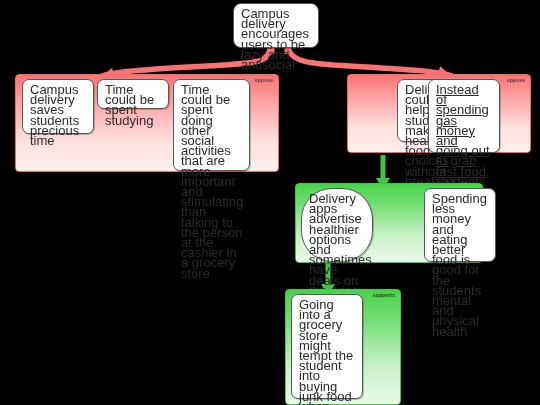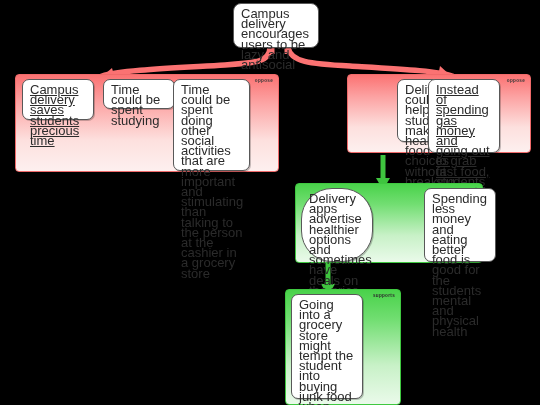--- a/index.html
+++ b/index.html
@@ -90,25 +90,25 @@
   </svg>
 
   <div class="card root" style="left:233px; top:3px; width:86px; height:45px;">
     <span>Campus delivery encourages users to be lazy and antisocial</span>
   </div>
 
   <div class="panel oppose" style="left:15px; top:74px; width:264px; height:98px;">
     <span class="panel-tag">oppose</span>
   </div>
 
-  <div class="card" style="left:22px; top:79px; width:72px; height:41px;text-decoration:underline;">
+  <div class="card" style="left:22px; top:79px; width:72px; height:55px;">
     <span>Campus delivery saves students precious time</span>
   </div>
 
-  <div class="card" style="left:97px; top:79px; width:72px; height:30px;margin-left:6px;">
+  <div class="card" style="left:97px; top:79px; width:72px; height:30px;">
     <span>Time could be spent studying</span>
   </div>
 
   <div class="card" style="left:173px; top:79px; width:77px; height:92px;">
     <span>Time could be spent doing other social activities that are more important and stimulating than talking to the person at the cashier in a grocery store</span>
   </div>
 
   <div class="panel oppose" style="left:347px; top:74px; width:184px; height:79px;">
     <span class="panel-tag">oppose</span>
   </div>

